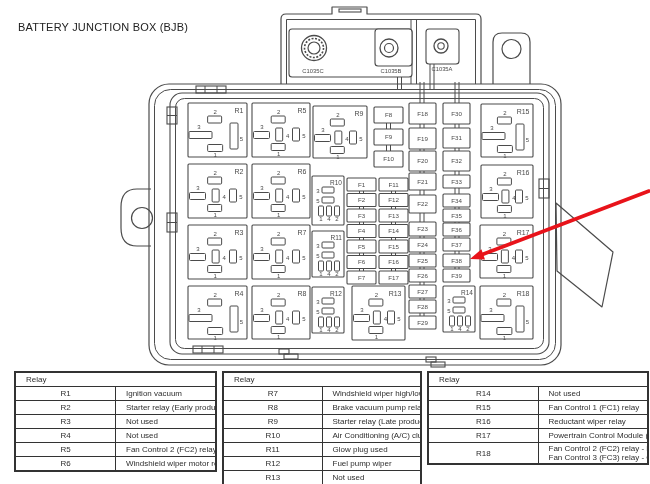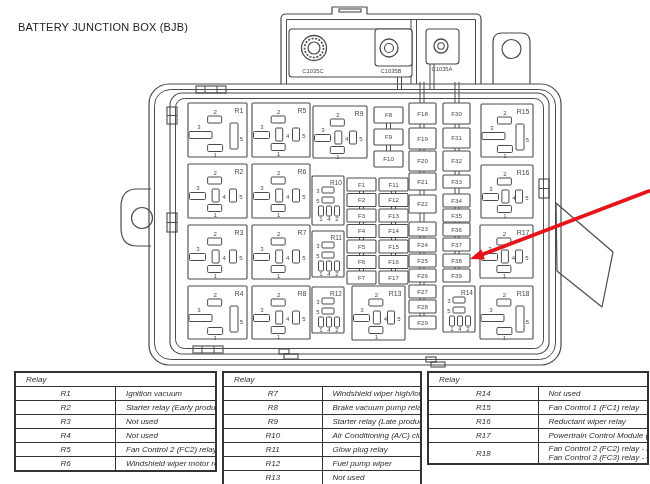--- a/index.html
+++ b/index.html
@@ -2,21 +2,21 @@
 <html><head>
 <meta charset="utf-8">
 <style>
   html,body{margin:0;padding:0;background:#fff;}
   #stage{position:relative;width:650px;height:484px;background:#fff;overflow:hidden;
          font-family:"Liberation Sans","DejaVu Sans",sans-serif;}
   #title{position:absolute;left:18px;top:7px;font-size:11px;color:#222;
          letter-spacing:.2px;white-space:nowrap;margin-top:14px;}
   #diagram{position:absolute;left:0;top:0;}
   .tbl{position:absolute;border-collapse:collapse;table-layout:fixed;background:#fff;
-       font-size:8px;color:#2e2e2e;font-style:italic;}
+       font-size:8px;color:#2e2e2e;}
   .tbl td{border:1px solid #333;padding:1px 0;line-height:11px;height:11px;
           overflow:hidden;white-space:nowrap;}
   .tbl tr.hdr td{padding-left:10px;}
   .tbl td.code{text-align:center;}
   .tbl td.desc{padding-left:10px;}
   .tbl td.multi{line-height:9px;}
   .tbl{outline:1px solid #333;}
 </style>
 </head>
 <body>
@@ -418,21 +418,21 @@
           <tr>
             <td class="code" style="width: 66px;">R9</td>
             <td class="desc">Starter relay (Late production)</td>
           </tr>
           <tr>
             <td class="code" style="width: 66px;">R10</td>
             <td class="desc">Air Conditioning (A/C) clutch relay</td>
           </tr>
           <tr>
             <td class="code" style="width: 66px;">R11</td>
-            <td class="desc">Glow plug relay</td>
+            <td class="desc">Glow plug used</td>
           </tr>
           <tr>
             <td class="code" style="width: 66px;">R12</td>
             <td class="desc">Fuel pump wiper</td>
           </tr>
           <tr>
             <td class="code" style="width: 66px;">R13</td>
             <td class="desc">Not used</td>
           </tr>
         </tbody>

